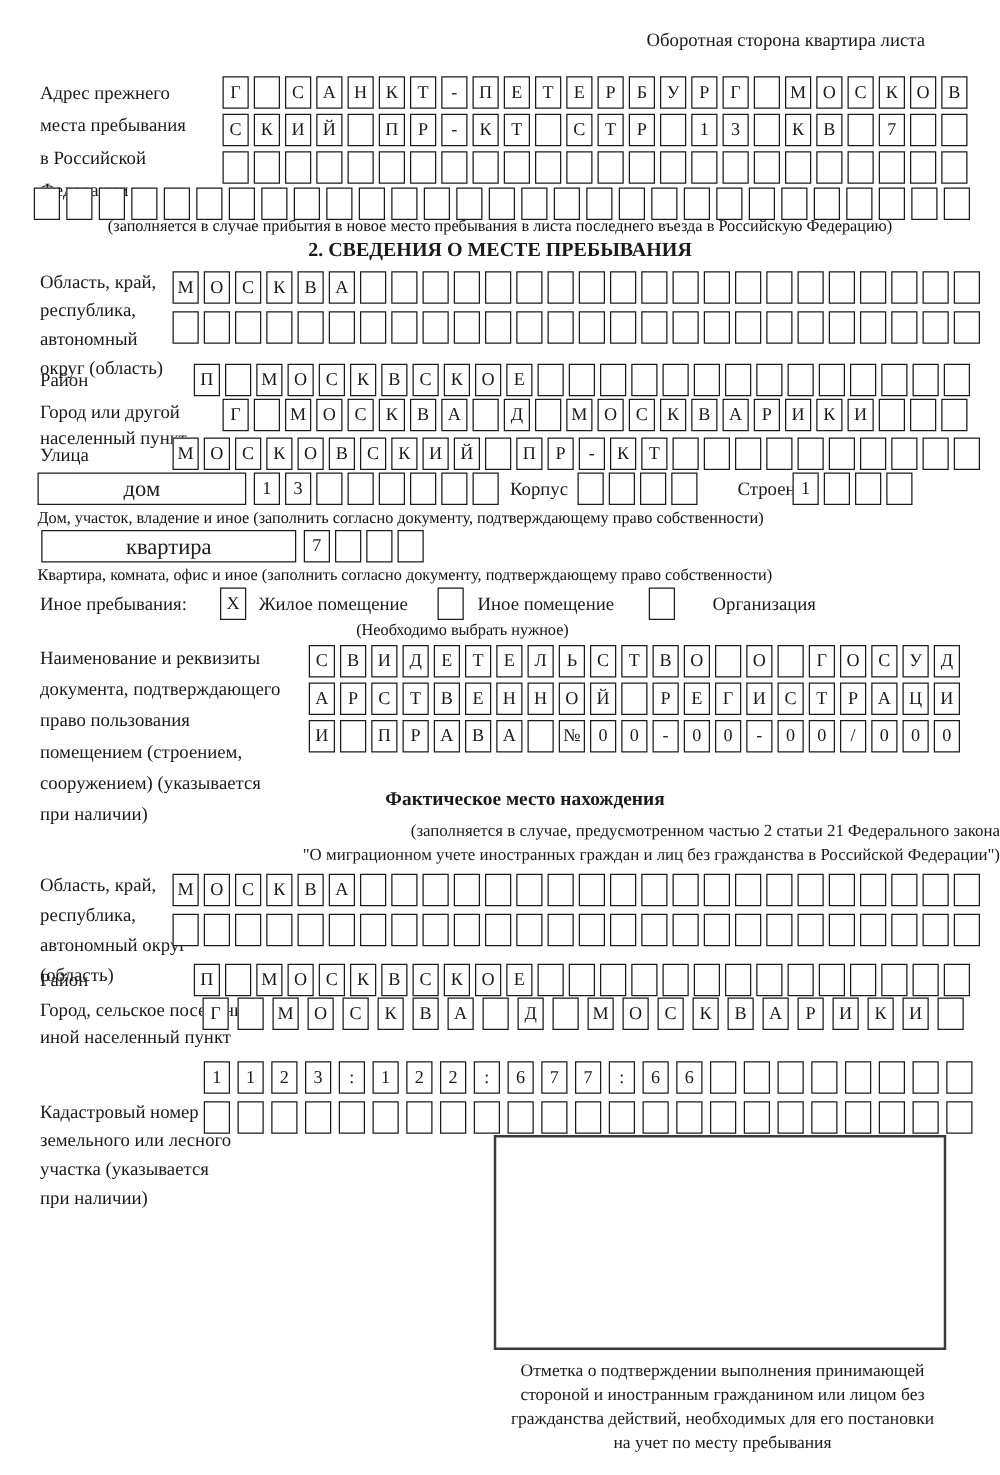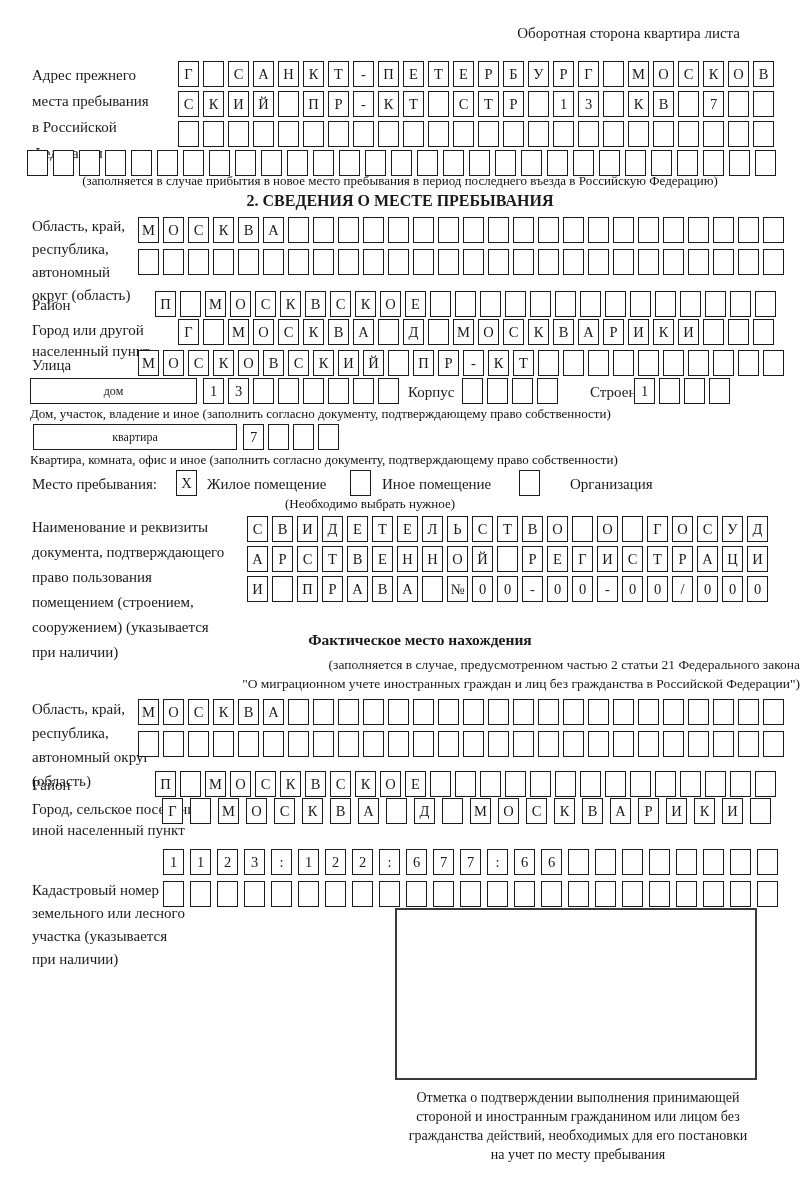--- a/index.html
+++ b/index.html
@@ -25,21 +25,21 @@
   .cell{
     flex:none;box-sizing:border-box;
     width:21px;height:26px;
     border:1.8px solid #1c1c1c;
     display:flex;align-items:center;justify-content:center;
     font-size:14.5px;background:#fff;
   }
   .longbox{
     box-sizing:border-box;border:1.8px solid #1c1c1c;height:26px;
     display:flex;align-items:center;justify-content:center;
-    font-size:12px;background:#fff;
+    font-size:18px;background:#fff;
   }
   .stamp{
     box-sizing:border-box;border:2px solid #3a3a3a;background:#fff;
   }
   .caption{font-size:14px;line-height:19px;text-align:center;white-space:pre-line;}
   .subnote{font-size:13.5px;line-height:19px;text-align:right;white-space:pre-line;}
 </style>
 </head>
 <body>
 
@@ -153,21 +153,21 @@
       <span class="cell"></span>
       <span class="cell"></span>
       <span class="cell"></span>
       <span class="cell"></span>
       <span class="cell"></span>
       <span class="cell"></span>
       <span class="cell"></span>
       <span class="cell"></span>
       <span class="cell"></span>
     </div>
-  <div class="abs note center" style="top:173px;">(заполняется в случае прибытия в новое место пребывания в период последнего въезда в Российскую Федерацию)</div>
+  <div class="abs note center" style="top:173px;">(заполняется в случае прибытия в новое место пребывания в листа последнего въезда в Российскую Федерацию)</div>
 
   <div class="abs bold center" style="top:192px;font-size:16px;">2. СВЕДЕНИЯ О МЕСТЕ ПРЕБЫВАНИЯ</div>
 
   <div class="abs lbl" style="left:32px;top:215px;">Область, край,
 республика,
 автономный
 округ (область)</div>
   <div class="boxrow g4" style="left:138px;top:217px;">
       <span class="cell">М</span>
       <span class="cell">О</span>
@@ -342,21 +342,21 @@
 
   <div class="abs longbox" style="left:33px;top:424px;width:204px;">квартира</div>
   <div class="boxrow g4" style="left:243px;top:424px;">
       <span class="cell">7</span>
       <span class="cell"></span>
       <span class="cell"></span>
       <span class="cell"></span>
     </div>
   <div class="abs note" style="left:30px;top:452px;">Квартира, комната, офис и иное (заполнить согласно документу, подтверждающему право собственности)</div>
 
-  <div class="abs lbl" style="left:32px;top:473px;">Место пребывания:</div>
+  <div class="abs lbl" style="left:32px;top:473px;">Иное пребывания:</div>
   <span class="cell abs" style="left:176px;top:470px;">X</span>
   <div class="abs lbl" style="left:207px;top:473px;">Жилое помещение</div>
   <span class="cell abs" style="left:350px;top:470px;"></span>
   <div class="abs lbl" style="left:382px;top:473px;">Иное помещение</div>
   <span class="cell abs" style="left:519px;top:470px;"></span>
   <div class="abs lbl" style="left:570px;top:473px;">Организация</div>
   <div class="abs note" style="left:170px;top:496px;width:400px;text-align:center;">(Необходимо выбрать нужное)</div>
 
   <div class="abs lbl lh25" style="left:32px;top:515px;">Наименование и реквизиты
 документа, подтверждающего

